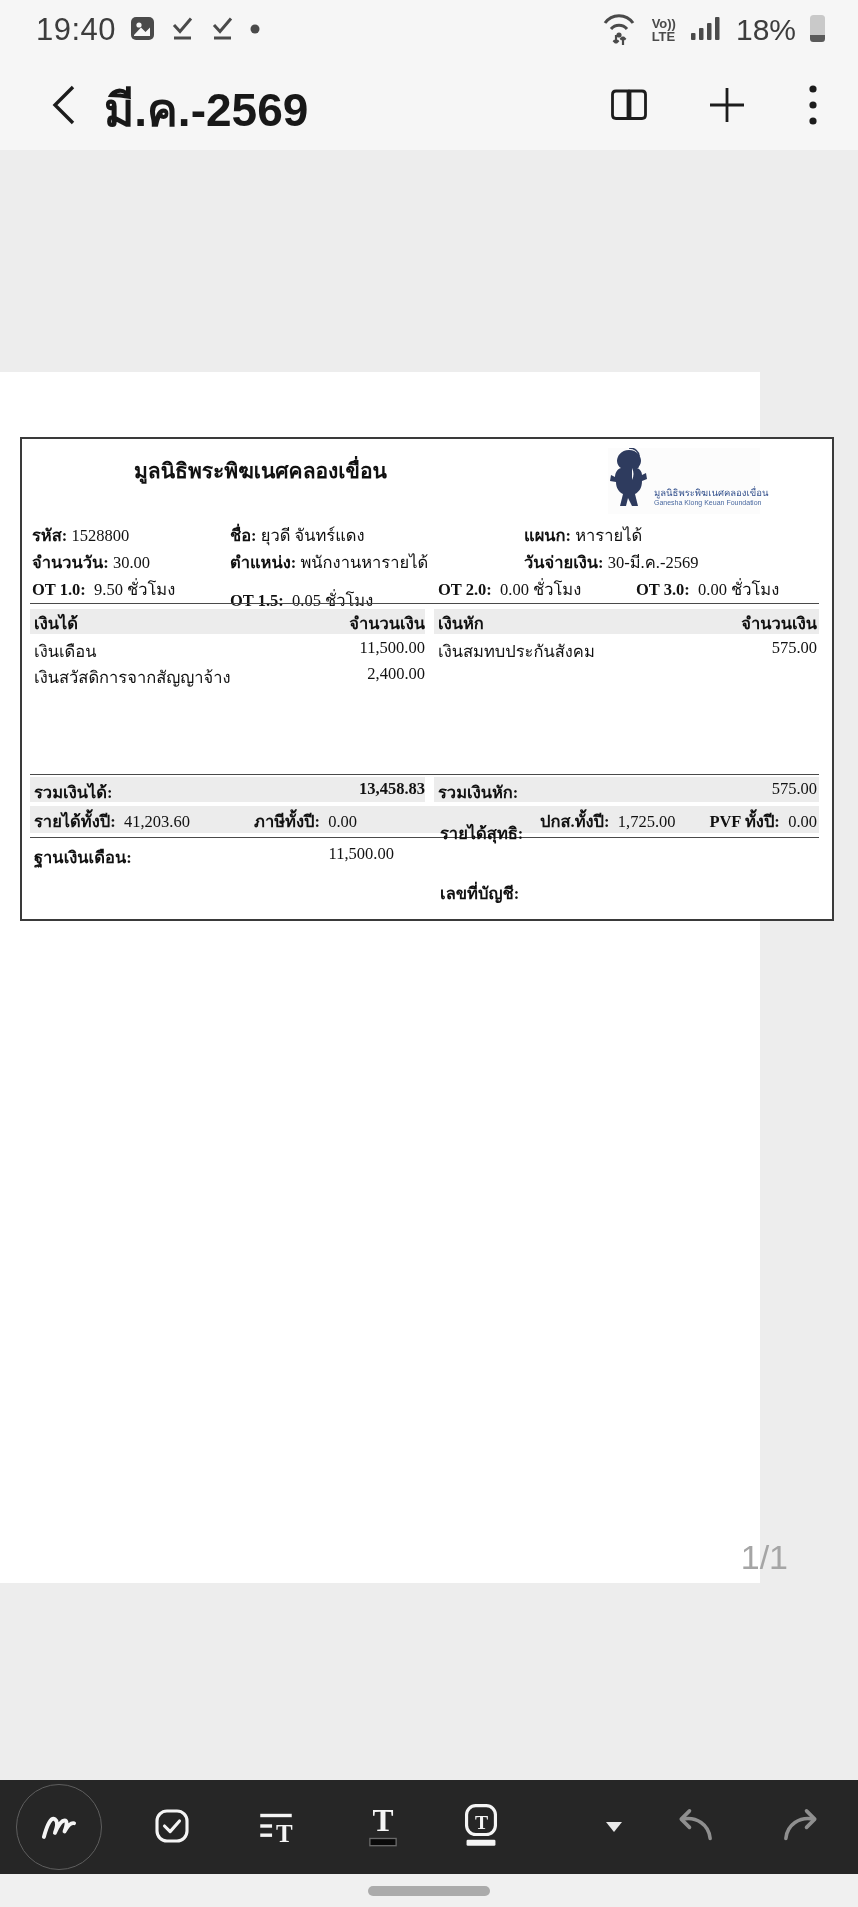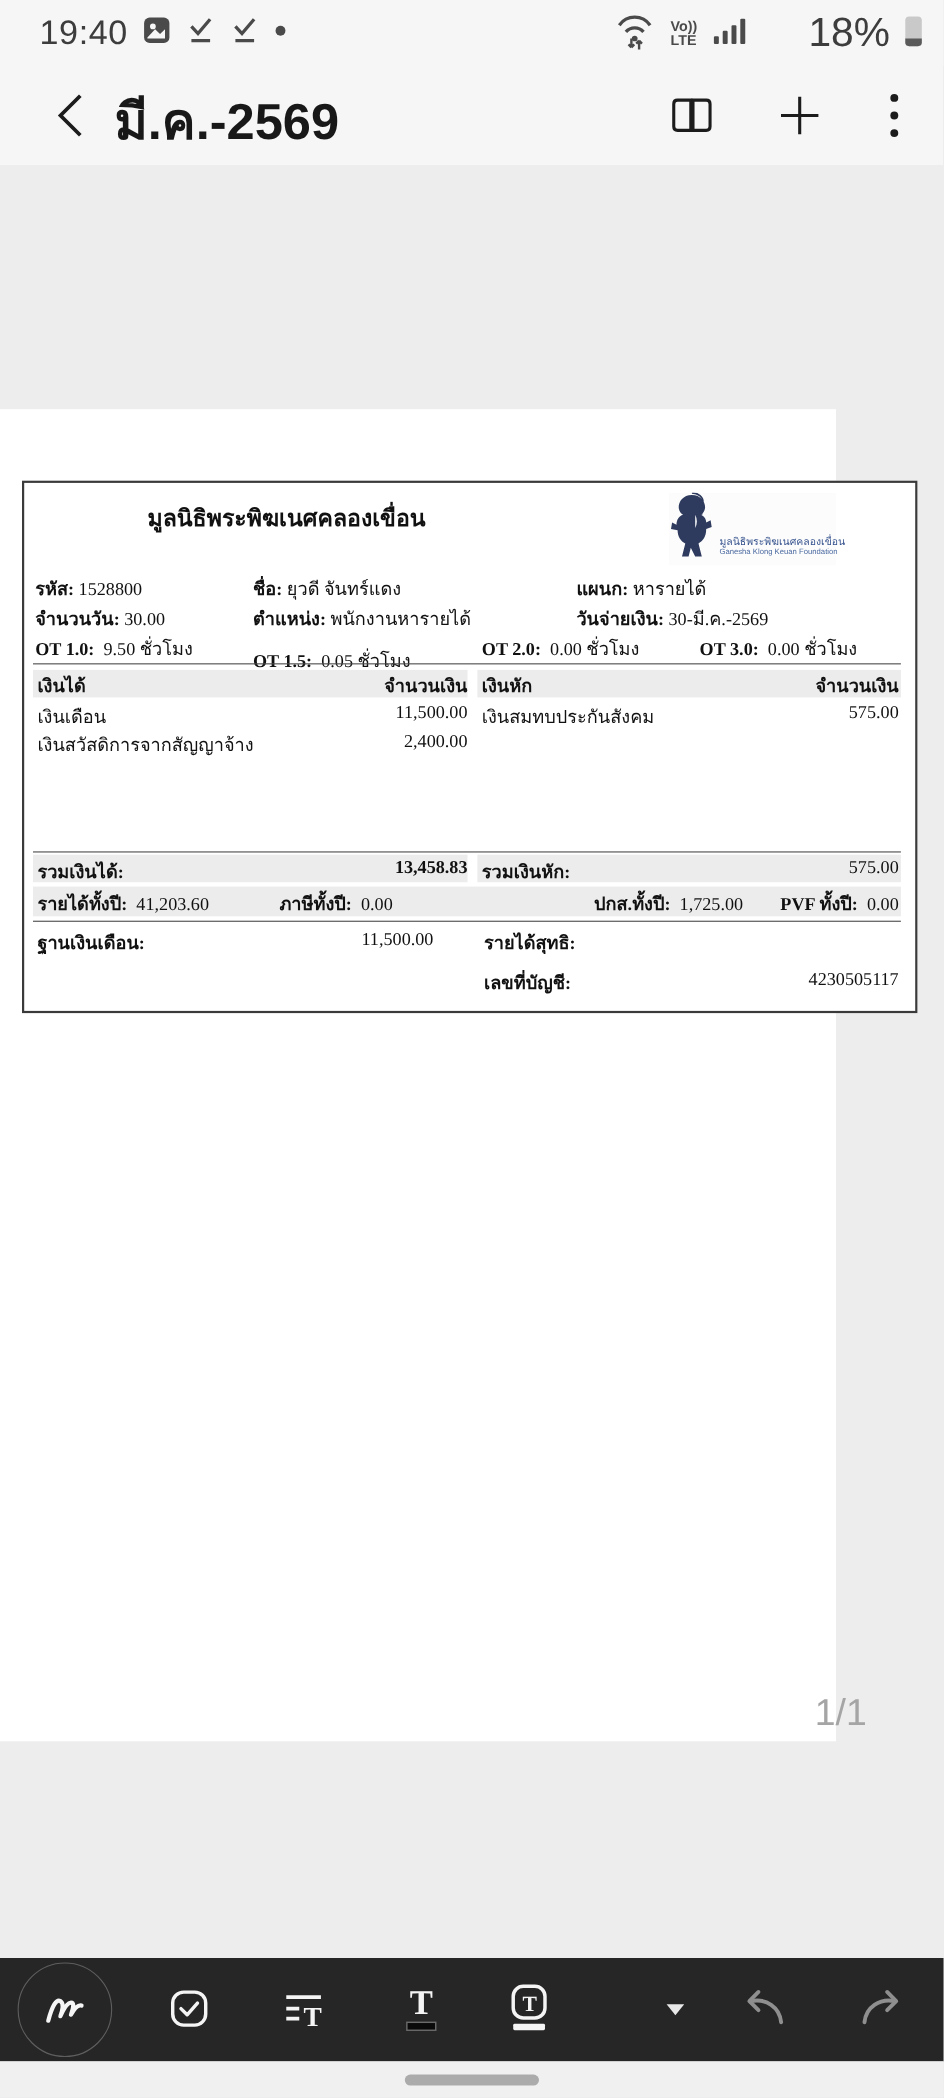--- a/index.html
+++ b/index.html
@@ -2,24 +2,24 @@
 <html><head>
 <meta charset="utf-8">
 <style>
   * { margin:0; padding:0; box-sizing:border-box; }
   html,body { background:#dcdcdc; }
   body { font-family:"Liberation Sans","DejaVu Sans",sans-serif; }
   .screen { position:relative; width:858px; height:1907px; margin:0 auto; background:#f6f6f6; overflow:hidden; }
 
   
   .status-bar { position:absolute; top:0; left:0; width:858px; height:60px; background:#f6f6f6;
-    display:flex; align-items:center; justify-content:space-between; padding:0 19px 0 36px; color:#3d3d3d; }
+    display:flex; align-items:center; justify-content:space-between; padding:0 32px 0 36px; color:#3d3d3d; }
   .sb-left, .sb-right { display:flex; align-items:center; gap:13px; }
   .sb-time { font-size:31px; letter-spacing:0.5px; }
-  .sb-pct { font-size:37px;margin-left:41px; }
+  .sb-pct { font-size:30px; }
   .volte { font-size:13px; font-weight:700; line-height:13px; color:#4a4a4a; text-align:left; }
 
   
   .app-header { position:absolute; top:60px; left:0; width:850px; height:90px; background:#f6f6f6; }
   .back-btn { position:absolute; left:36px; top:18px; width:56px; height:56px; background:none; border:none; cursor:pointer; }
   .hdr-title { position:absolute; left:104px; top:13px; font-size:46px; font-weight:700; color:#181818; }
   .hdr-actions { position:absolute; right:0; top:14px; height:64px; display:flex; align-items:center; }
   .hdr-btn { width:98px; height:64px; background:none; border:none; display:flex; align-items:center; justify-content:center; cursor:pointer; }
   .hdr-btn.kebab { width:74px; }
 
@@ -214,23 +214,22 @@
 
         <div class="shade" style="left:8px; top:367px; width:789px; height:27px;"></div>
         <div class="abs" style="left:12px; top:369px;"><span class="b">รายได้ทั้งปี:</span>&nbsp; <span>41,203.60</span></div>
         <div class="abs" style="left:232px; top:369px;"><span class="b">ภาษีทั้งปี:</span>&nbsp; <span>0.00</span></div>
         <div class="abs" style="left:518px; top:369px;"><span class="b">ปกส.ทั้งปี:</span>&nbsp; <span>1,725.00</span></div>
         <div class="abs" style="right:15px; top:369px;"><span class="b">PVF ทั้งปี:</span>&nbsp; <span>0.00</span></div>
         <div class="hline" style="top:398px;"></div>
 
         <div class="abs b" style="left:12px; top:405px;">ฐานเงินเดือน:</div>
         <div class="abs" style="left:0; width:372px; text-align:right; top:405px;">11,500.00</div>
-        <div class="abs b" style="left:418px; top:405px;">รายได้สุทธิ:</div>
+        <div class="abs b" style="left:418px; top:381px;">รายได้สุทธิ:</div>
         <div class="abs b" style="left:418px; top:441px;">เลขที่บัญชี:</div>
-        <div class="abs amt-r" style="top:441px;">4230505117</div>
       </div>
 
     </div>
     <div class="page-indicator">1/1</div>
   </div>
 
   <div class="toolbar">
     <button class="pen-btn">
       <span>
         <svg width="44" height="44" viewBox="0 0 32 32">

